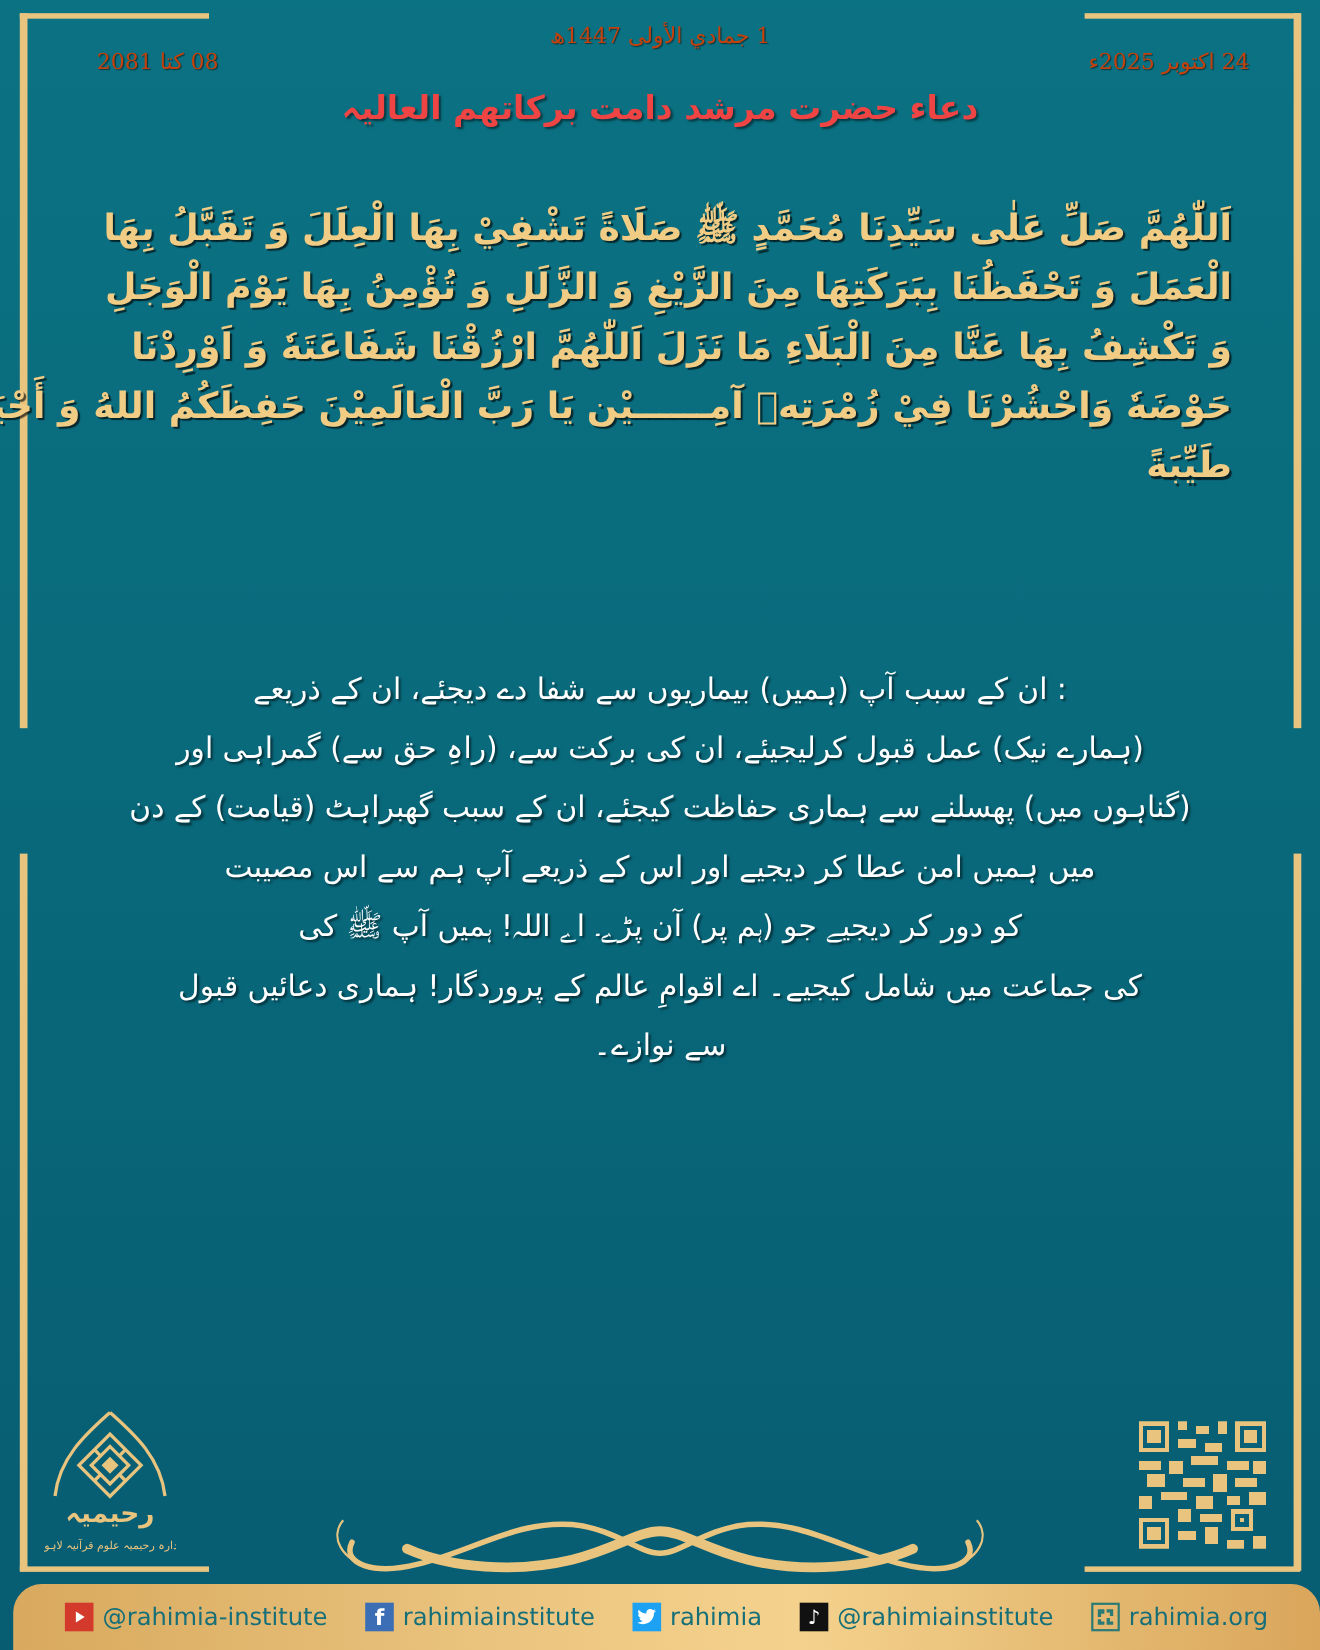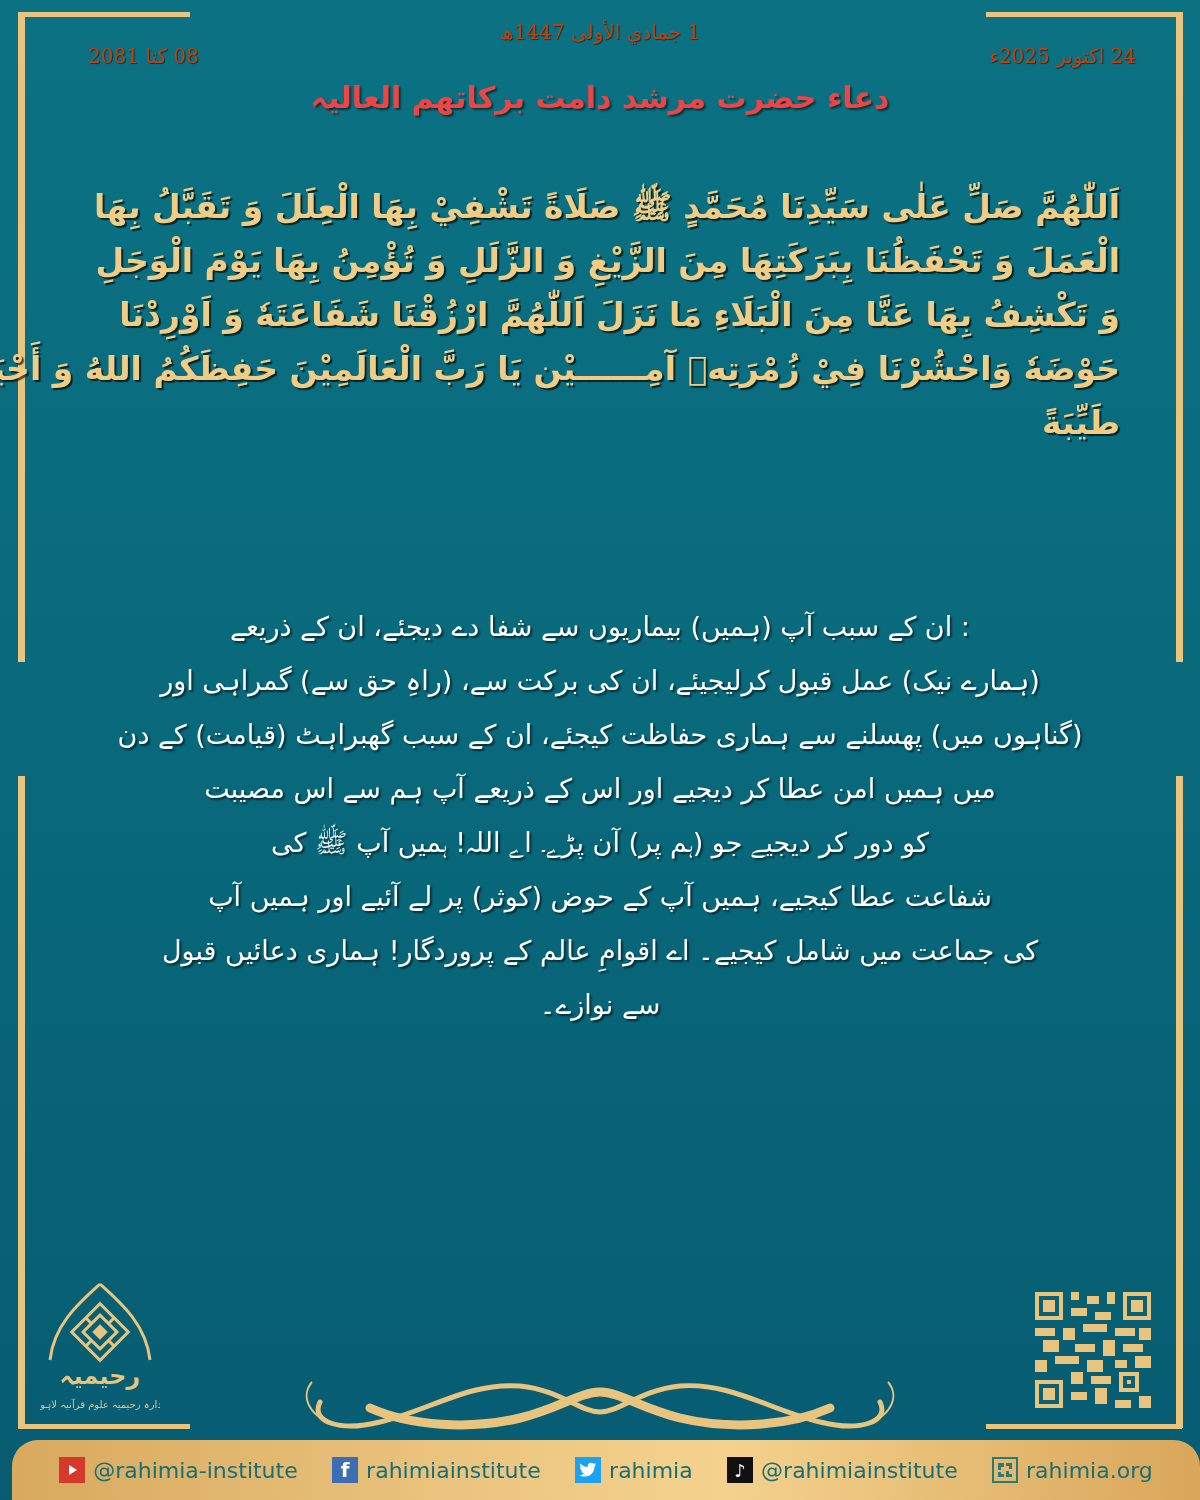--- a/index.html
+++ b/index.html
@@ -76,21 +76,20 @@
   <span class="line">حَوْضَهٗ وَاحْشُرْنَا فِيْ زُمْرَتِهٖ آمِــــــيْن يَا رَبَّ الْعَالَمِيْنَ حَفِظَكُمُ اللهُ وَ أَحْيَاكُم ▯ حَيَاةً</span>
   <span class="line">طَيِّبَةً</span>
 </div>
 
 <div class="urdu-block rtl">
   <span class="line">: ان کے سبب آپ (ہمیں) بیماریوں سے شفا دے دیجئے، ان کے ذریعے</span>
   <span class="line">(ہمارے نیک) عمل قبول کرلیجیئے، ان کی برکت سے، (راہِ حق سے) گمراہی اور</span>
   <span class="line">(گناہوں میں) پھسلنے سے ہماری حفاظت کیجئے، ان کے سبب گھبراہٹ (قیامت) کے دن</span>
   <span class="line">میں ہمیں امن عطا کر دیجیے اور اس کے ذریعے آپ ہم سے اس مصیبت</span>
   <span class="line">کو دور کر دیجیے جو (ہم پر) آن پڑے۔ اے اللہ! ہمیں آپ ﷺ کی</span>
-  <span class="line">شفاعت عطا کیجیے، ہمیں آپ کے حوض (کوثر) پر لے آئیے اور ہمیں آپ</span>
   <span class="line">کی جماعت میں شامل کیجیے۔ اے اقوامِ عالم کے پروردگار! ہماری دعائیں قبول</span>
   <span class="line">سے نوازے۔</span>
 </div>
 
 <div class="logo">
   <svg width="120" height="150" viewBox="0 0 120 150">
     <path d="M60 4 C 40 22, 14 44, 10 80" stroke="#e8c47e" stroke-width="3" fill="none"></path>
     <path d="M60 4 C 80 22, 106 44, 110 80" stroke="#e8c47e" stroke-width="3" fill="none"></path>
     <g transform="translate(60,52) rotate(45)" fill="none" stroke="#e8c47e" stroke-width="3">
       <rect x="-20" y="-20" width="40" height="40"></rect>

